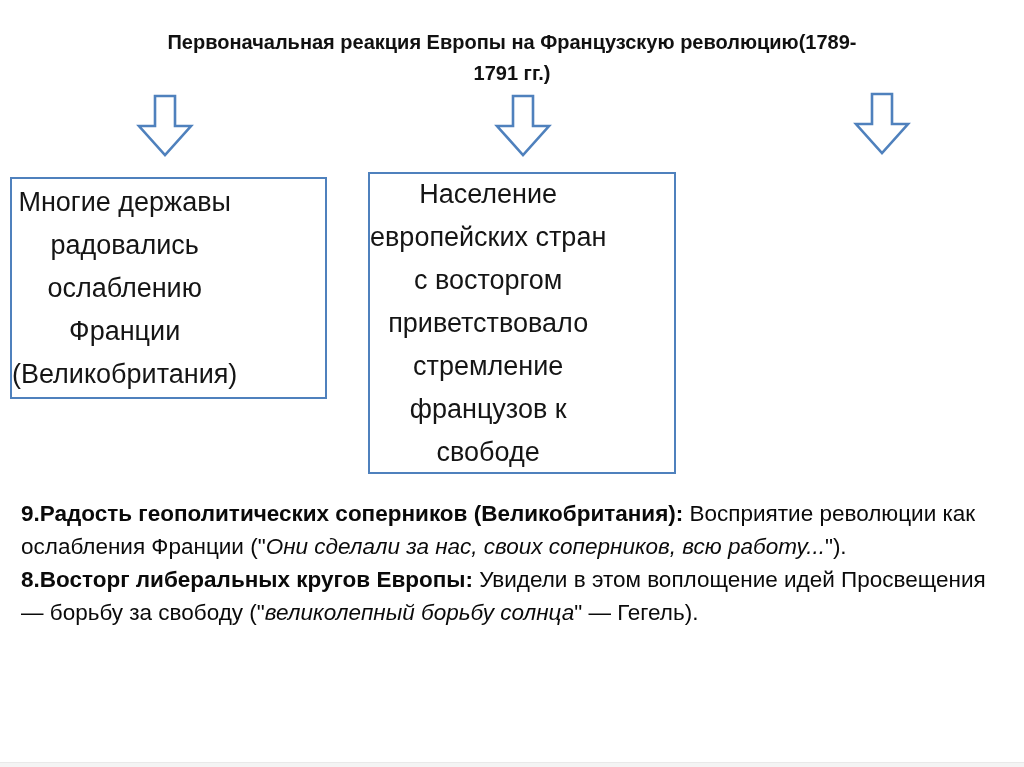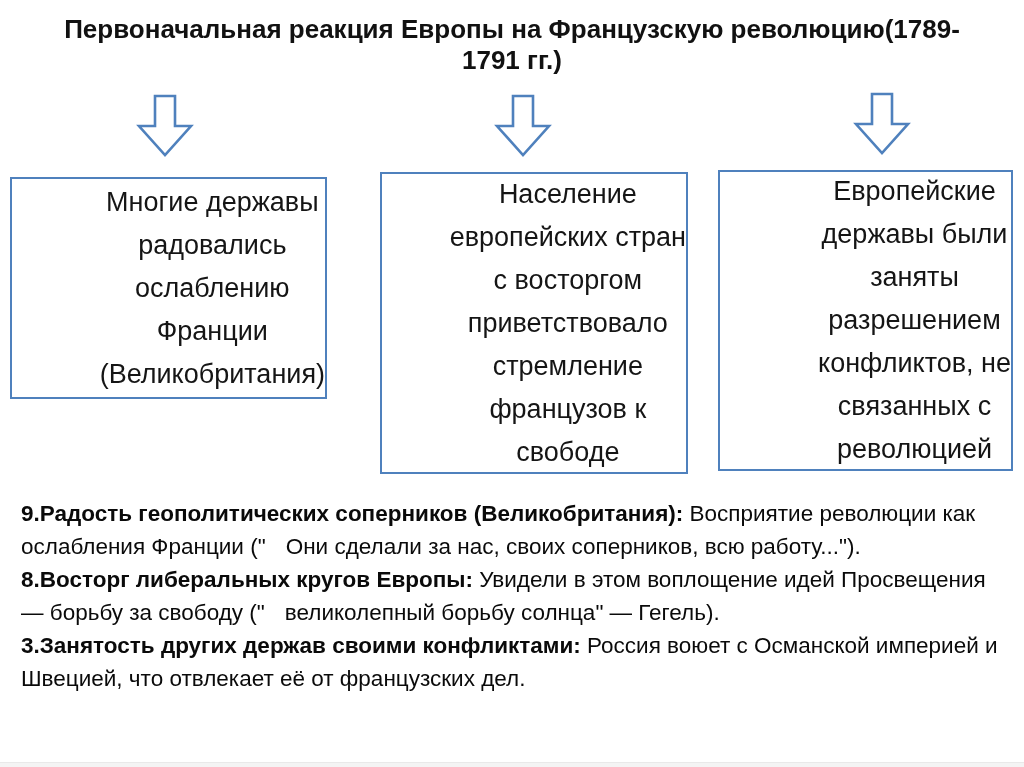--- a/index.html
+++ b/index.html
@@ -12,58 +12,58 @@
   body{
     background:var(--bg);
     font-family:"Liberation Sans","DejaVu Sans",sans-serif;
     color:var(--ink);
     position:relative;
   }
   .slide{
     position:absolute;inset:0;background:var(--bg);
   }
   .slide-title{
-    position:absolute;top:14px;left:40px;right:40px;
+    position:absolute;top:27px;left:40px;right:40px;
     text-align:center;
     font-weight:bold;
-    font-size:26px;
+    font-size:20px;
     line-height:31px;
     white-space:pre-line;
     color:#111;
   }
   .arrow{
     position:absolute;width:60px;height:64px;
   }
   .arrow-1{left:135px;top:94px;}
   .arrow-2{left:493px;top:94px;}
   .arrow-3{left:852px;top:92px;}
   .arrow svg{display:block;width:100%;height:100%;}
   .reaction-box{
     position:absolute;
     border:2px solid var(--accent);
     background:#fff;
-    display:flex;align-items:center;justify-content:flex-end;
+    display:flex;align-items:center;justify-content:flex-start;
     text-align:center;
     font-size:27px;
     line-height:43px;
     white-space:pre-line;
     color:#151515;
   }
   .box-1{left:10px;top:177px;width:317px;height:222px;}
-  .box-2{left:380px;top:172px;width:308px;height:302px;}
+  .box-2{left:368px;top:172px;width:308px;height:302px;}
   .box-3{left:718px;top:170px;width:295px;height:301px;}
   .notes{
     position:absolute;left:21px;top:497px;width:984px;
     font-size:22.5px;
     line-height:33px;
     color:#0a0a0a;
   }
   .notes p{margin:0;}
   .run-bold{font-weight:bold;}
-  .run-italic{margin-left:20px;}
+  .run-italic{font-style:italic;}
   .run-normal{font-weight:normal;font-style:normal;}
   .bottom-edge{
     position:absolute;left:0;right:0;bottom:0;height:5px;
     background:#f4f4f4;
     border-top:1px solid #e9e9e9;
   }
 </style>
 </head>
 <body>
 
@@ -99,31 +99,21 @@
   <div class="reaction-box box-2">
     <span>Население
 европейских стран
 с восторгом
 приветствовало
 стремление
 французов к
 свободе</span>
   </div>
 
-  <div class="reaction-box box-3">
-    <span>Европейские
-державы были
-заняты
-разрешением
-конфликтов, не
-связанных с
-революцией</span>
-  </div>
 
   <div class="notes">
     <p><span class="run-bold">9.Радость геополитических соперников (Великобритания): </span><span class="run-normal">Восприятие революции как ослабления Франции ("</span><span class="run-italic">Они сделали за нас, своих соперников, всю работу...</span><span class="run-normal">").</span></p>
     <p><span class="run-bold">8.Восторг либеральных кругов Европы: </span><span class="run-normal">Увидели в этом воплощение идей Просвещения — борьбу за свободу ("</span><span class="run-italic">великолепный борьбу солнца</span><span class="run-normal">" — Гегель).</span></p>
-    <p><span class="run-bold">3.Занятость других держав своими конфликтами: </span><span class="run-normal">Россия воюет с Османской империей и Швецией, что отвлекает её от французских дел.</span></p>
   </div>
 
   <div class="bottom-edge"></div>
 
 </div>
 
 </body></html>

